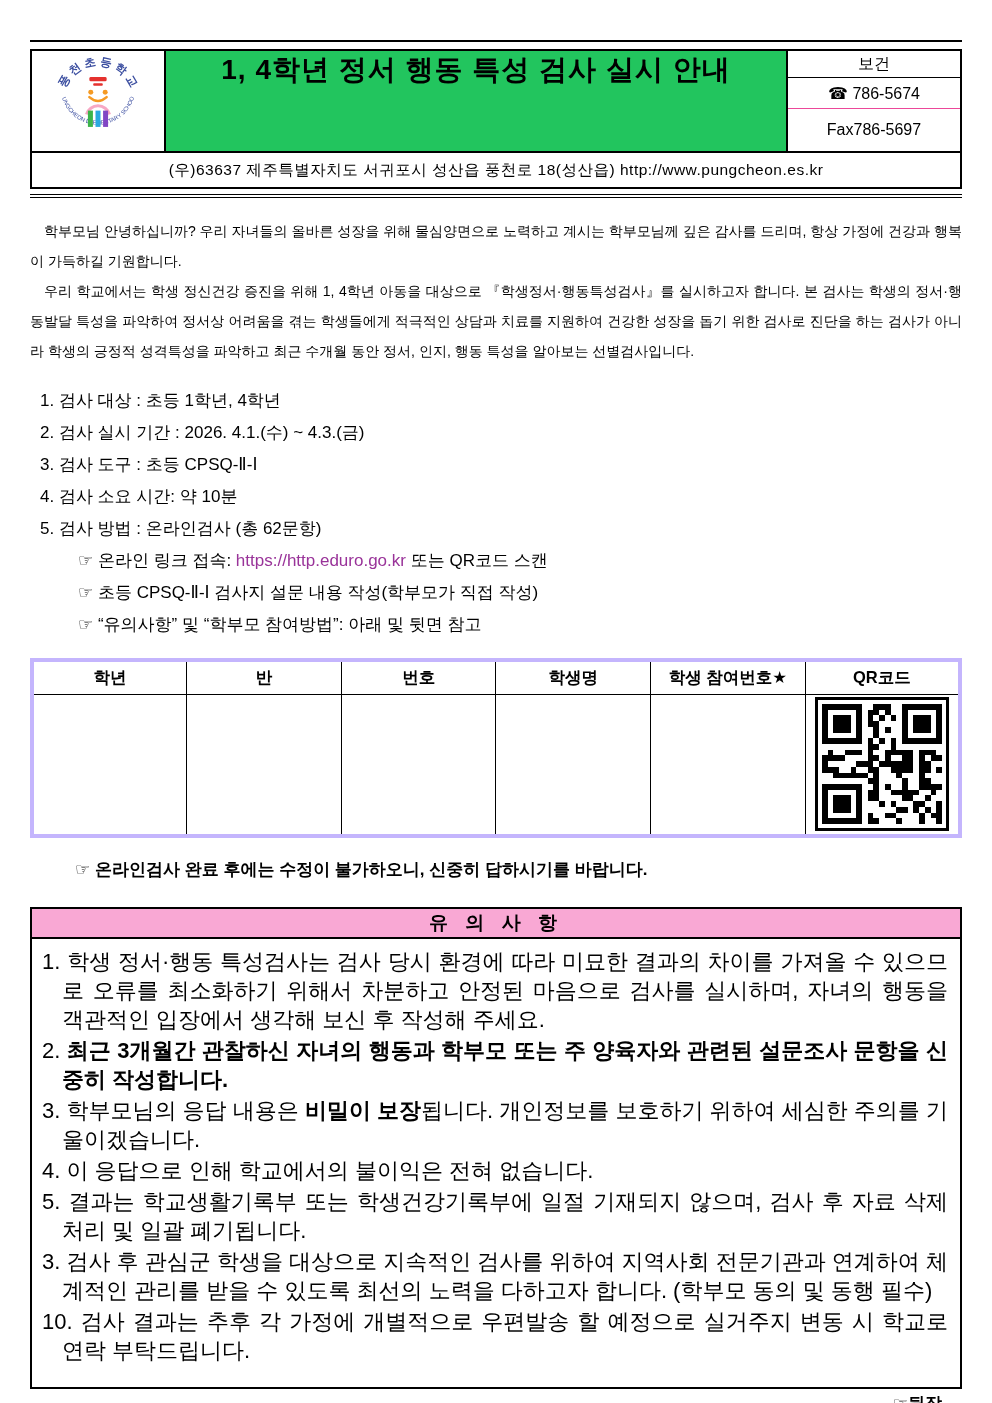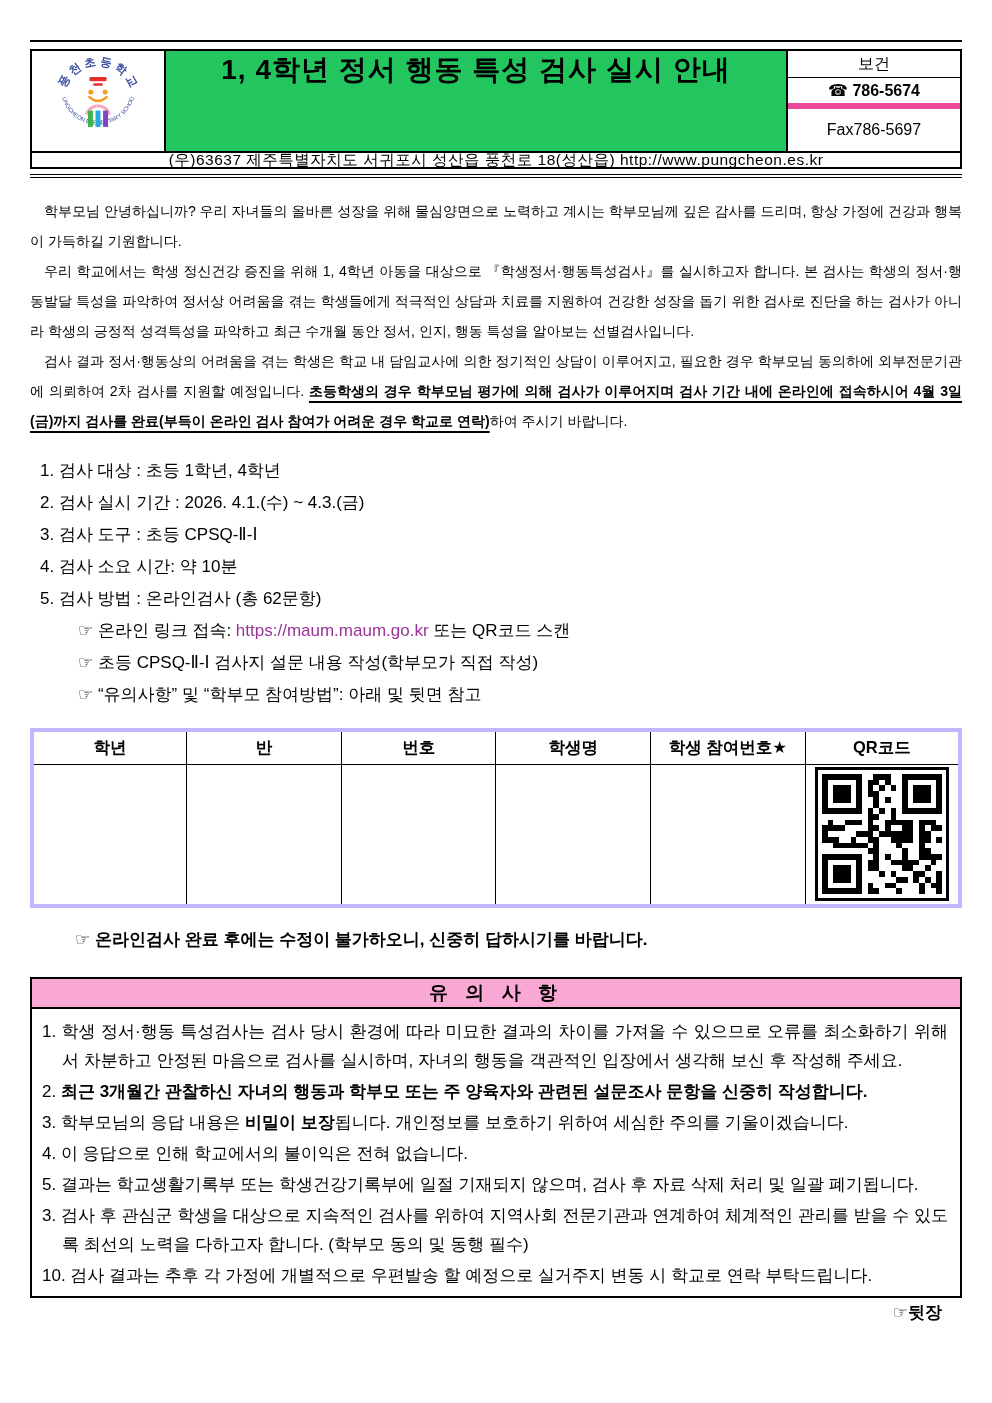--- a/index.html
+++ b/index.html
@@ -11,23 +11,23 @@
 
   
   .header-box { margin-top:7px; border:2px solid #000; }
   .header-row { display:flex; height:100px; }
   .logo-cell { width:134px; border-right:2px solid #000; display:flex; align-items:center; justify-content:center; background:#fff; }
   .title-cell { flex:1; background:#22c55e; display:flex; align-items:flex-start; justify-content:center; }
   .doc-title { font-size:28px; font-weight:bold; letter-spacing:1px; }
   .contact-cell { width:174px; border-left:2px solid #000; display:flex; flex-direction:column; background:#fff; text-align:center; }
   .contact-cell > div { display:flex; align-items:center; justify-content:center; font-size:16px; }
   .contact-dept { height:27px; border-bottom:1px solid #000;font-family:Liberation Mono, monospace; }
-  .contact-phone { height:31px; border-bottom:6px solid #ec4899; font-weight:bold; }
+  .contact-phone { height:31px; border-bottom:1px solid #ec4899; font-weight:normal; }
   .contact-fax { flex:1; font-size:17px; }
-  .address-row { border-top:2px solid #000; height:16px; display:flex; align-items:center; justify-content:center; font-size:15.5px; letter-spacing:0.5px; }
+  .address-row { border-top:2px solid #000; height:36px; display:flex; align-items:center; justify-content:center; font-size:15.5px; letter-spacing:0.5px; }
   .double-rule { margin-top:5px; height:4px; border-top:1px solid #000; border-bottom:1px solid #000; }
 
   
   .body-text { margin-top:18px; font-size:14px; line-height:30px; text-align:justify; }
   .body-text p { text-indent:14px; }
   .emph { font-weight:bold; text-decoration:underline; text-decoration-thickness:2px; text-underline-offset:5px; }
 
   
   .info-list { margin-top:22px; font-size:17px; }
   .info-list .item { margin-left:10px; line-height:26px; margin-bottom:6px; }
@@ -38,21 +38,21 @@
   table.student-table { width:100%; margin-top:20px; border-collapse:collapse; border:4px solid #c4b5fd; table-layout:fixed; }
   table.student-table th { border:1px solid #000; height:34px; font-size:16.5px; font-weight:bold; background:#fff; }
   table.student-table td { border:1px solid #000; height:142px; text-align:center; vertical-align:middle; }
   .qr-wrap { display:inline-block; border:3px solid #000; background:#fff; padding:4px; line-height:0; }
 
   .note-line { margin-top:20px; padding-left:45px; font-size:17px; font-weight:bold; }
 
   
   .notice-box { margin-top:26px; border:2px solid #000; }
   .notice-title { background:#f9a8d4; border-bottom:2px solid #000; height:30px; display:flex; align-items:center; justify-content:center; font-size:19px; font-weight:bold; letter-spacing:6px; }
-  .notice-body { padding:8px 12px 4px 10px; font-size:17px; line-height:29px; }
+  .notice-body { padding:8px 12px 20px 10px; font-size:22px; line-height:29px; }
   .notice-body .n-item { padding-left:20px; text-indent:-20px; text-align:justify; margin-bottom:2px; }
   .bold { font-weight:bold; }
 
   .back-line { margin-top:3px; text-align:right; font-size:17px; font-weight:bold; padding-right:20px; }
 </style>
 </head>
 <body>
 
 <div class="page">
 
@@ -94,30 +94,29 @@
         <div class="contact-fax">Fax786-5697</div>
       </div>
     </div>
     <div class="address-row">(우)63637  제주특별자치도 서귀포시 성산읍 풍천로 18(성산읍)  http://www.pungcheon.es.kr</div>
   </div>
   <div class="double-rule"></div>
 
   <div class="body-text">
     <p>학부모님 안녕하십니까? 우리 자녀들의 올바른 성장을 위해 물심양면으로 노력하고 계시는 학부모님께 깊은 감사를 드리며, 항상 가정에 건강과 행복이 가득하길 기원합니다.</p>
     <p>우리 학교에서는 학생 정신건강 증진을 위해 1, 4학년 아동을 대상으로 『학생정서·행동특성검사』를 실시하고자 합니다. 본 검사는 학생의 정서·행동발달 특성을 파악하여 정서상 어려움을 겪는 학생들에게 적극적인 상담과 치료를 지원하여 건강한 성장을 돕기 위한 검사로 진단을 하는 검사가 아니라 학생의 긍정적 성격특성을 파악하고 최근 수개월 동안 정서, 인지, 행동 특성을 알아보는 선별검사입니다.</p>
-    <p><span>검사 결과 정서·행동상의 어려움을 겪는 학생은 학교 내 담임교사에 의한 정기적인 상담이 이루어지고, 필요한 경우 학부모님 동의하에 외부전문기관에 의뢰하여 2차 검사를 지원할 예정입니다. </span><span class="emph">초등학생의 경우 학부모님 평가에 의해 검사가 이루어지며 검사 기간 내에 온라인에 접속하시어  4월 3일(금)까지 검사를 완료(부득이 온라인 검사 참여가 어려운 경우 학교로 연락)</span><span>하여 주시기 바랍니다.</span></p>
   </div>
 
   <div class="info-list">
     <div class="item">1. 검사 대상 : 초등 1학년, 4학년</div>
     <div class="item">2. 검사 실시 기간 : 2026. 4.1.(수) ~ 4.3.(금)</div>
     <div class="item">3. 검사 도구 : 초등 CPSQ-Ⅱ-Ⅰ</div>
     <div class="item">4. 검사 소요 시간: 약 10분</div>
     <div class="item">5. 검사 방법 : 온라인검사 (총 62문항)</div>
-    <div class="subitem"><span>☞ 온라인 링크 접속: </span><span class="link">https://maum.maum.go.kr</span><span> 또는 QR코드 스캔</span></div>
+    <div class="subitem"><span>☞ 온라인 링크 접속: </span><span class="link">https://http.eduro.go.kr</span><span> 또는 QR코드 스캔</span></div>
     <div class="subitem">☞ 초등 CPSQ-Ⅱ-Ⅰ 검사지 설문 내용 작성(학부모가 직접 작성)</div>
     <div class="subitem">☞ “유의사항” 및 “학부모 참여방법”: 아래 및 뒷면 참고</div>
   </div>
 
   <table class="student-table">
     <thead>
       <tr>
         <th>학년</th>
         <th>반</th>
         <th>번호</th>

